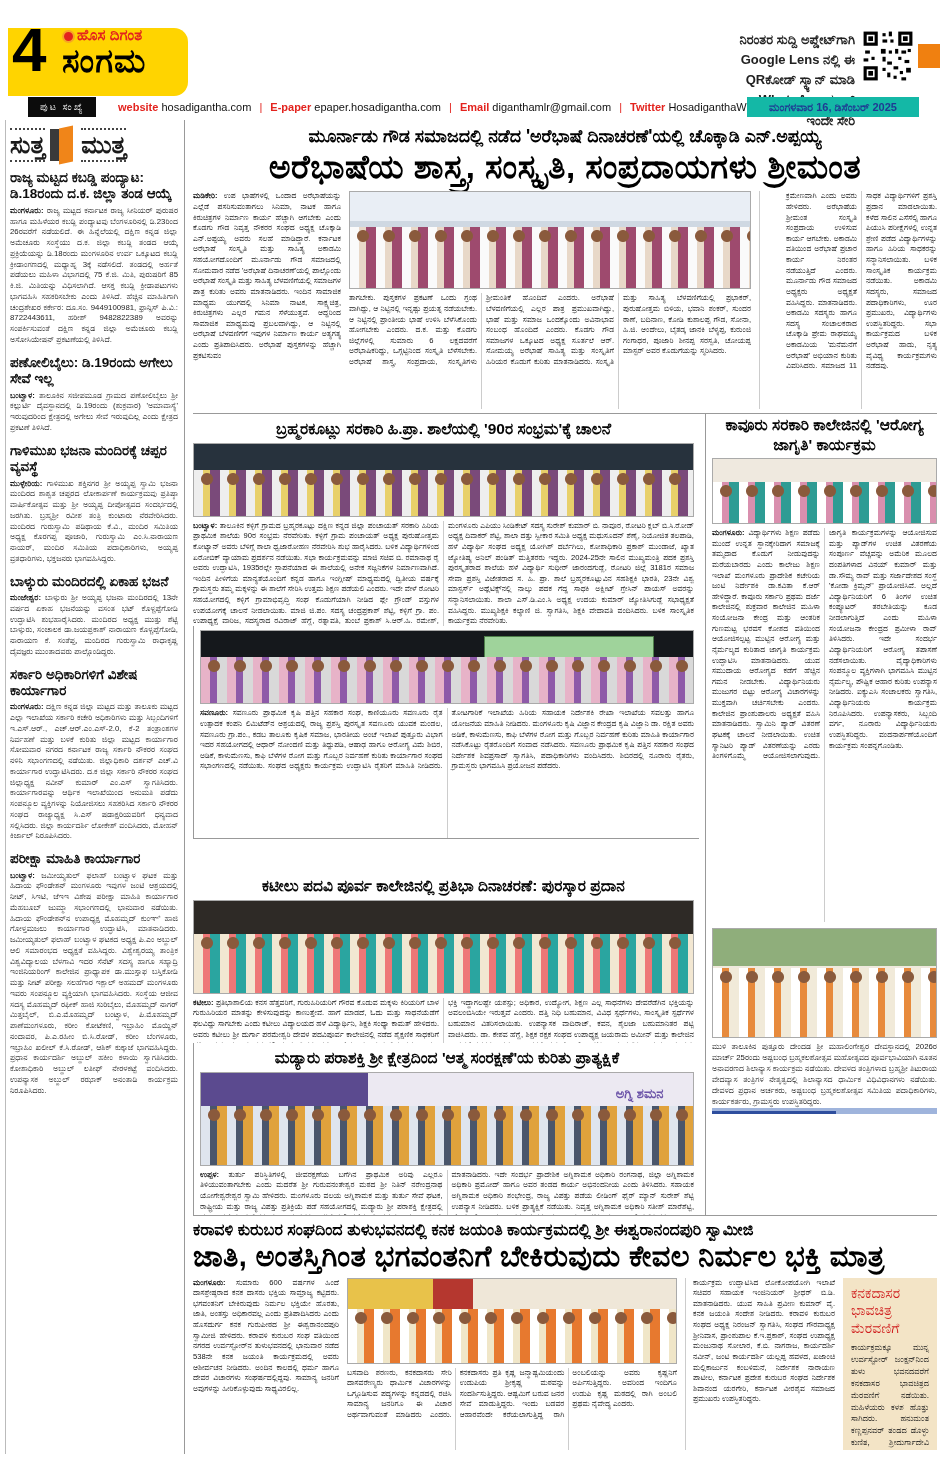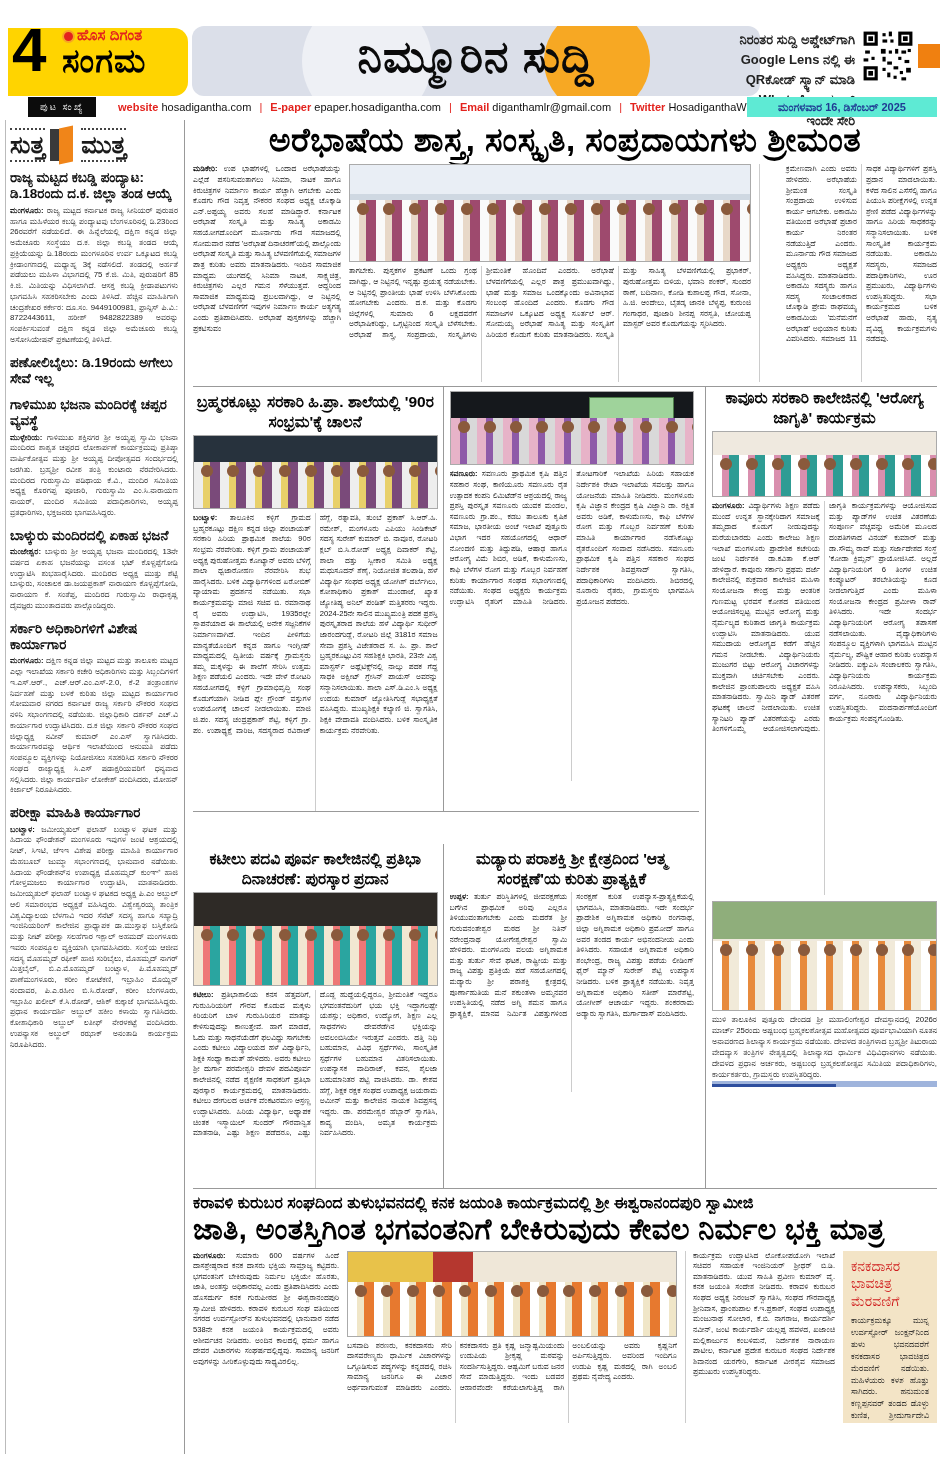--- a/index.html
+++ b/index.html
@@ -19,21 +19,21 @@
   .masttitle{position:absolute;left:0;top:6px;width:100%;text-align:center;font-size:44px;font-weight:bold;color:#0a0a0a;letter-spacing:1px;}
   .qrcaption{position:absolute;left:735px;top:30px;width:120px;text-align:right;font-size:13px;line-height:1.55;color:#222;font-weight:bold;}
   .qrbox{position:absolute;left:862px;top:30px;width:52px;height:52px;background:#fff;}
   .orangesq{position:absolute;left:918px;top:44px;width:22px;height:24px;background:#f08010;}
   .infobar{position:absolute;left:0px;top:97px;width:945px;height:20px;}
   .pagelabel{position:absolute;left:28px;top:0;height:20px;background:#0c0c0c;color:#fff;font-size:9.5px;line-height:20px;padding:0 12px;letter-spacing:2px;}
   .links{position:absolute;left:118px;top:0;height:20px;line-height:20px;font-size:11px;white-space:nowrap;}
   .links b{color:#e3231e;font-weight:bold;}
   .links span.v{color:#111;}
   .links span.sep{color:#e3231e;margin:0 5px;}
-  .datebox{position:absolute;left:747px;top:0;width:190px;height:20px;background:#5eead4;color:#1f3a93;
+  .datebox{position:absolute;left:747px;top:0;width:172px;height:20px;background:#14b8a6;color:#1f3a93;
            font-size:11px;font-weight:bold;text-align:center;line-height:20px;}
   
   .content{position:absolute;left:5px;top:120px;width:935px;height:1334px;display:flex;border-left:1px solid #bbb;justify-content:space-between;}
   .rail{width:168px;flex:0 0 168px;border-right:1px solid #999;padding:4px 6px 0 4px;overflow:hidden;}
   .main{flex:1;padding:2px 4px 0 8px;overflow:hidden;}
   
   .railhead{display:flex;align-items:center;gap:5px;margin:4px 0 8px 0;}
   .railhead .t{font-size:24px;font-weight:bold;color:#1a1a1a;border-bottom:2px dotted #444;border-top:2px dotted #444;padding:1px 0;}
   .door{width:26px;height:32px;position:relative;flex:0 0 26px;}
   .door .frame{position:absolute;left:0;top:0;width:12px;height:32px;background:#3a3a3a;}
@@ -65,21 +65,21 @@
   .ph-c{background:linear-gradient(180deg,#efe9df 0 45%,#d9d2c6 45% 100%);--p1:#fff;--p2:#d98fae;--p3:#2e9c94;}
   .ph-d{background:linear-gradient(180deg,#2e2a26 0 48%,#6b6158 48% 100%);--p1:#f2e7d2;--p2:#e77; --p3:#2aa5a0;}
   .ph-e{background:linear-gradient(90deg,#5b4a8f 0 34%,#ece9f2 34% 100%);--p1:#dfe5ee;--p2:#4a566b;--p3:#e0a23c;}
   .ph-f{background:linear-gradient(180deg,#8fae7b 0 34%,#efe9dd 34% 72%,#c2a36b 72% 100%);--p1:#fff;--p2:#e78a3c;--p3:#f1ead9;}
   .ph-g{background:linear-gradient(90deg,#e8c24a 0 26%,#b5372f 26% 38%,#efe7d8 38% 100%);--p1:#fff;--p2:#f0e6c8;--p3:#e7792f;}
   .ph-e .agni{position:absolute;right:6%;top:14%;font-size:13px;font-weight:bold;color:#6b53a8;z-index:2;}
   
   .middle{display:flex;border-bottom:1px solid #999;}
   .mid-left{flex:0 0 506px;border-right:1px solid #999;padding-right:6px;}
   .mid-right{flex:1;padding-left:6px;}
-  .cardrow{display:flex;border-bottom:1px solid #999;}
+  .cardrow{display:flex;border-bottom:1px solid #999;flex-direction:column;}
   .cardrow:last-child{border-bottom:none;}
   .card{flex:1;padding:4px 5px 4px 0;overflow:hidden;}
   .card + .card{border-left:1px solid #999;padding-left:6px;}
   .card h2,.mid-right h2{margin:1px 0 4px 0;text-align:center;font-size:15.5px;line-height:1.25;font-weight:bold;color:#050505;}
   .body2{columns:2;column-gap:9px;column-rule:1px solid #ccc;font-size:7.6px;line-height:1.4;text-align:justify;overflow:hidden;}
   .rule-deco{height:3px;margin:4px 0 2px 0;}
   .deco-c{background:linear-gradient(90deg,#2e4e9e 0 55%,#9fb4dc 55% 100%);box-shadow:0 -3px 0 #9fb4dc;}
   .caption{font-size:7.8px;line-height:1.42;text-align:justify;color:#161616;margin-top:3px;}
   
   .bottom{padding-top:3px;}
@@ -100,25 +100,20 @@
 <body>
 
 <div class="page">
 
   <div class="masthead">
     <div class="yellowbox"></div>
     <div class="pagenum">4</div>
     <div class="brandstack">
       <div class="brand-small"><span class="dot"></span><span>ಹೊಸ ದಿಗಂತ</span></div>
       <div class="brand-large">ಸಂಗಮ</div>
-    </div>
-    <div class="centerbanner">
-      <div class="circle-w"></div>
-      <div class="circle-y"></div>
-      <div class="masttitle">ನಿಮ್ಮೂರಿನ ಸುದ್ದಿ</div>
     </div>
     <div class="qrcaption">ನಿರಂತರ ಸುದ್ದಿ ಅಪ್ಡೇಟ್‌ಗಾಗಿ Google Lens ನಲ್ಲಿ ಈ QRಕೋಡ್ ಸ್ಕ್ಯಾನ್ ಮಾಡಿ WhatsApp ಗ್ರೂಪ್ ಇಂದೇ ಸೇರಿ</div>
     <div class="qrbox">
       <svg width="52" height="52" viewBox="0 0 33 33" xmlns="http://www.w3.org/2000/svg">
         <rect width="33" height="33" fill="#fff"></rect>
         <g fill="#000">
           <rect x="1" y="1" width="9" height="9"></rect>
             <rect x="23" y="1" width="9" height="9"></rect>
             <rect x="1" y="23" width="9" height="9"></rect>
           <rect x="3" y="3" width="5" height="5" fill="#fff"></rect>
@@ -184,20 +179,21 @@
           </span>
         <span class="t">ಮುತ್ತ</span>
       </div>
 
       <div class="railstory">
         <h3>ರಾಜ್ಯ ಮಟ್ಟದ ಕಬಡ್ಡಿ ಪಂದ್ಯಾಟ: ಡಿ.18ರಂದು ದ.ಕ. ಜಿಲ್ಲಾ ತಂಡ ಆಯ್ಕೆ</h3>
         <div class="railbody"><b class="dl">ಮಂಗಳೂರು:</b> <span>ರಾಜ್ಯ ಮಟ್ಟದ ಕರ್ನಾಟಕ ರಾಜ್ಯ ಸೀನಿಯರ್ ಪುರುಷರ ಹಾಗೂ ಮಹಿಳೆಯರ ಕಬಡ್ಡಿ ಪಂದ್ಯಾಟವು ಬೆಂಗಳೂರಿನಲ್ಲಿ ಡಿ.23ರಿಂದ 26ರವರೆಗೆ ನಡೆಯಲಿದೆ. ಈ ಹಿನ್ನೆಲೆಯಲ್ಲಿ ದಕ್ಷಿಣ ಕನ್ನಡ ಜಿಲ್ಲಾ ಅಮೆಚೂರು ಸಂಸ್ಥೆಯು ದ.ಕ. ಜಿಲ್ಲಾ ಕಬಡ್ಡಿ ತಂಡದ ಆಯ್ಕೆ ಪ್ರಕ್ರಿಯೆಯನ್ನು ಡಿ.18ರಂದು ಮಂಗಳೂರಿನ ಉರ್ವ ಒಕ್ಕೂಟದ ಕಬಡ್ಡಿ ಕ್ರೀಡಾಂಗಣದಲ್ಲಿ ಮಧ್ಯಾಹ್ನ 3ಕ್ಕೆ ನಡೆಸಲಿದೆ. ತಂಡದಲ್ಲಿ ಅರ್ಹತೆ ಪಡೆಯಲು ಮಹಿಳಾ ವಿಭಾಗದಲ್ಲಿ 75 ಕೆ.ಜಿ. ಮಿತಿ, ಪುರುಷರಿಗೆ 85 ಕಿ.ಜಿ. ಮಿತಿಯನ್ನು ವಿಧಿಸಲಾಗಿದೆ. ಆಸಕ್ತ ಕಬಡ್ಡಿ ಕ್ರೀಡಾಪಟುಗಳು ಭಾಗವಹಿಸಿ ಸಹಕರಿಸಬೇಕು ಎಂದು ತಿಳಿಸಿದೆ. ಹೆಚ್ಚಿನ ಮಾಹಿತಿಗಾಗಿ ಚಂದ್ರಶೇಖರ ಕರ್ಕೇರ: ದೂ.ಸಂ. 9449100981, ಫ್ರಾನ್ಸಿಸ್ ಪಿ.ವಿ.: 8722443611, ಹರೀಶ್ 9482822389 ಅವರನ್ನು ಸಂಪರ್ಕಿಸುವಂತೆ ದಕ್ಷಿಣ ಕನ್ನಡ ಜಿಲ್ಲಾ ಅಮೆಚೂರು ಕಬಡ್ಡಿ ಅಸೋಸಿಯೇಷನ್ ಪ್ರಕಟಣೆಯಲ್ಲಿ ತಿಳಿಸಿದೆ.</span></div>
       </div>
       <div class="railstory">
         <h3>ಪಣೋಲಿಬೈಲು: ಡಿ.19ರಂದು ಅಗೇಲು ಸೇವೆ ಇಲ್ಲ</h3>
+        <div class="railbody"><b class="dl">ಬಂಟ್ವಾಳ:</b> <span>ತಾಲೂಕಿನ ಸಜೀಪಮೂಡ ಗ್ರಾಮದ ಪಣೋಲಿಬೈಲು ಶ್ರೀ ಕಲ್ಲುರ್ಟಿ ದೈವಸ್ಥಾನದಲ್ಲಿ ಡಿ.19ರಂದು (ಶುಕ್ರವಾರ) 'ಅಮಾವಾಸ್ಯೆ' ಇರುವುದರಿಂದ ಕ್ಷೇತ್ರದಲ್ಲಿ ಅಗೇಲು ಸೇವೆ ಇರುವುದಿಲ್ಲ ಎಂದು ಕ್ಷೇತ್ರದ ಪ್ರಕಟಣೆ ತಿಳಿಸಿದೆ.</span></div>
       </div>
       <div class="railstory">
         <h3>ಗಾಳಿಮುಖ ಭಜನಾ ಮಂದಿರಕ್ಕೆ ಚಪ್ಪರ ವ್ಯವಸ್ಥೆ</h3>
         <div class="railbody"><b class="dl">ಮುಳ್ಳೇರಿಯ:</b> <span>ಗಾಳಿಮುಖ ಶಕ್ತಿನಗರ ಶ್ರೀ ಅಯ್ಯಪ್ಪ ಸ್ವಾಮಿ ಭಜನಾ ಮಂದಿರದ ಶಾಶ್ವತ ಚಪ್ಪರದ ಲೋಕಾರ್ಪಣೆ ಕಾರ್ಯಕ್ರಮವು ಪ್ರತಿಷ್ಠಾ ವಾರ್ಷಿಕೋತ್ಸವ ಮತ್ತು ಶ್ರೀ ಅಯ್ಯಪ್ಪ ದೀಪೋತ್ಸವದ ಸಂದರ್ಭದಲ್ಲಿ ಜರಗಿತು. ಬ್ರಹ್ಮಶ್ರೀ ರವೀಶ ತಂತ್ರಿ ಕುಂಟಾರು ನೆರವೇರಿಸಿದರು. ಮಂದಿರದ ಗುರುಸ್ವಾಮಿ ಪಡಿಥಾಯ ಕೆ.ವಿ., ಮಂದಿರ ಸಮಿತಿಯ ಅಧ್ಯಕ್ಷ ಕೊರಗಪ್ಪ ಪೂಜಾರಿ, ಗುರುಸ್ವಾಮಿ ಎಂ.ಸಿ.ನಾರಾಯಣ ನಾಯರ್, ಮಂದಿರ ಸಮಿತಿಯ ಪದಾಧಿಕಾರಿಗಳು, ಅಯ್ಯಪ್ಪ ವ್ರತಧಾರಿಗಳು, ಭಕ್ತಜನರು ಭಾಗವಹಿಸಿದ್ದರು.</span></div>
       </div>
       <div class="railstory">
         <h3>ಬಾಳ್ಕುರು ಮಂದಿರದಲ್ಲಿ ಏಕಾಹ ಭಜನೆ</h3>
         <div class="railbody"><b class="dl">ಮಂಜೇಶ್ವರ:</b> <span>ಬಾಳ್ಕುರು ಶ್ರೀ ಅಯ್ಯಪ್ಪ ಭಜನಾ ಮಂದಿರದಲ್ಲಿ 13ನೇ ವರ್ಷದ ಏಕಾಹ ಭಜನೆಯನ್ನು ವಸಂತ ಭಟ್ ಕೊಳ್ಚಪ್ಪೆಗೋಡಿ ಉದ್ಘಾಟಿಸಿ ಶುಭಹಾರೈಸಿದರು. ಮಂದಿರದ ಅಧ್ಯಕ್ಷ ಮುತ್ತು ಶೆಟ್ಟಿ ಬಾಳ್ಕುರು, ಸಂಚಾಲಕ ಡಾ.ಜಯಪ್ರಕಾಶ್ ನಾರಾಯಣ ಕೊಳ್ಚಪ್ಪೆಗೋಡಿ, ನಾರಾಯಣ ಕೆ. ಸಂತೆಪ್ಪ, ಮಂದಿರದ ಗುರುಸ್ವಾಮಿ ರಾಧಾಕೃಷ್ಣ ದೈವಜ್ಞರು ಮುಂತಾದವರು ಪಾಲ್ಗೊಂಡಿದ್ದರು.</span></div>
       </div>
       <div class="railstory">
@@ -206,20 +202,21 @@
       </div>
       <div class="railstory">
         <h3>ಪರೀಕ್ಷಾ ಮಾಹಿತಿ ಕಾರ್ಯಾಗಾರ</h3>
         <div class="railbody"><b class="dl">ಬಂಟ್ವಾಳ:</b> <span>ಜಮೀಯ್ಯತುಲ್ ಫಲಾಹ್ ಬಂಟ್ವಾಳ ಘಟಕ ಮತ್ತು ಹಿದಾಯ ಫೌಂಡೇಶನ್ ಮಂಗಳೂರು ಇವುಗಳ ಜಂಟಿ ಆಶ್ರಯದಲ್ಲಿ ನೀಟ್, ಸಿಇಟಿ, ಜೆಇಇ ವಿಶೇಷ ಪರೀಕ್ಷಾ ಮಾಹಿತಿ ಕಾರ್ಯಾಗಾರ ಮೆಹಬೂಬ್ ಜುಮ್ಮಾ ಸಭಾಂಗಣದಲ್ಲಿ ಭಾನುವಾರ ನಡೆಯಿತು. ಹಿದಾಯ ಫೌಂಡೇಶನ್‌ನ ಉಪಾಧ್ಯಕ್ಷ ಮೊಹಮ್ಮದ್ ಕುಂಞಿ ಹಾಜಿ ಗೋಳ್ತಮಜಲು ಕಾರ್ಯಾಗಾರ ಉದ್ಘಾಟಿಸಿ, ಮಾತನಾಡಿದರು. ಜಮೀಯ್ಯತುಲ್ ಫಲಾಹ್ ಬಂಟ್ವಾಳ ಘಟಕದ ಅಧ್ಯಕ್ಷ ಪಿ.ಎಂ ಅಬ್ದುಲ್ ಆಲಿ ಸಮಾರಂಭದ ಅಧ್ಯಕ್ಷತೆ ವಹಿಸಿದ್ದರು. ವಿಶ್ವೇಶ್ವರಯ್ಯ ತಾಂತ್ರಿಕ ವಿಶ್ವವಿದ್ಯಾಲಯ ಬೆಳಗಾವಿ ಇದರ ಸೆನೆಟ್ ಸದಸ್ಯ ಹಾಗೂ ಸಹ್ಯಾದ್ರಿ ಇಂಜಿನಿಯರಿಂಗ್ ಕಾಲೇಜಿನ ಪ್ರಾಧ್ಯಾಪಕ ಡಾ.ಮುಸ್ತಾಫ ಬಸ್ತಿಕೋಡಿ ಮತ್ತು ನೀಟ್ ಪರೀಕ್ಷಾ ಸಲಹೆಗಾರ ಇಕ್ಬಾಲ್ ಅಹಮದ್ ಮಂಗಳೂರು ಇವರು ಸಂಪನ್ಮೂಲ ವ್ಯಕ್ತಿಯಾಗಿ ಭಾಗವಹಿಸಿದರು. ಸಂಸ್ಥೆಯ ಆಜೀವ ಸದಸ್ಯ ಮೊಹಮ್ಮದ್ ರಫೀಕ್ ಹಾಜಿ ಸುರಿಬೈಲು, ಮೊಹಮ್ಮದ್ ನಾಗರ್ ಮಿತ್ತಬೈಲ್, ಬಿ.ಎ.ಮೊಹಮ್ಮದ್ ಬಂಟ್ವಾಳ, ಪಿ.ಮೊಹಮ್ಮದ್ ಪಾಣೆಮಂಗಳೂರು, ಕರೀಂ ಕೋಟೆಕಣಿ, ಇಬ್ರಾಹಿಂ ಮೊಯ್ದಿನ್ ನಂದಾವರ, ಪಿ.ಎ.ರಹೀಂ ಬಿ.ಸಿ.ರೋಡ್, ಕರೀಂ ಬೆಂಗಳೂರು, ಇಬ್ರಾಹಿಂ ಖಲೀಲ್ ಕೆ.ಸಿ.ರೋಡ್, ಆಶಿಕ್ ಕುಕ್ಕಾಜೆ ಭಾಗವಹಿಸಿದ್ದರು. ಪ್ರಧಾನ ಕಾರ್ಯದರ್ಶಿ ಅಬ್ದುಲ್ ಹಕೀಂ ಕಳಾಯಿ ಸ್ವಾಗತಿಸಿದರು. ಕೋಶಾಧಿಕಾರಿ ಅಬ್ದುಲ್ ಲತೀಫ್ ನೇರಳಕಟ್ಟೆ ವಂದಿಸಿದರು. ಉಪನ್ಯಾಸಕ ಅಬ್ದುಲ್ ರಝಾಕ್ ಅನಂತಾಡಿ ಕಾರ್ಯಕ್ರಮ ನಿರೂಪಿಸಿದರು.</span></div>
       </div>
     </div>
 
     <div class="main">
 
       <div class="lead">
+        <div class="kicker">ಮೂರ್ನಾಡು ಗೌಡ ಸಮಾಜದಲ್ಲಿ ನಡೆದ 'ಅರೆಭಾಷೆ ದಿನಾಚರಣೆ'ಯಲ್ಲಿ ಚೊಕ್ಕಾಡಿ ಎನ್.ಅಪ್ಪಯ್ಯ</div>
         <h1>ಅರೆಭಾಷೆಯ ಶಾಸ್ತ್ರ, ಸಂಸ್ಕೃತಿ, ಸಂಪ್ರದಾಯಗಳು ಶ್ರೀಮಂತ</h1>
         <div class="leadrow">
           <div class="leadcol c1"><b class="dl">ಮಡಿಕೇರಿ:</b> <span>ಉಪ ಭಾಷೆಗಳಲ್ಲಿ ಒಂದಾದ ಅರೆಭಾಷೆಯನ್ನು ಎಲ್ಲೆಡೆ ಪಸರಿಸುವಂತಾಗಲು ಸಿನಿಮಾ, ನಾಟಕ ಹಾಗೂ ಕಿರುಚಿತ್ರಗಳ ನಿರ್ಮಾಣ ಕಾರ್ಯ ಹೆಚ್ಚಾಗಿ ಆಗಬೇಕು ಎಂದು ಕೊಡಗು ಗೌಡ ನಿವೃತ್ತ ನೌಕರರ ಸಂಘದ ಅಧ್ಯಕ್ಷ ಚೊಕ್ಕಾಡಿ ಎನ್.ಅಪ್ಪಯ್ಯ ಅವರು ಸಲಹೆ ಮಾಡಿದ್ದಾರೆ. ಕರ್ನಾಟಕ ಅರೆಭಾಷೆ ಸಂಸ್ಕೃತಿ ಮತ್ತು ಸಾಹಿತ್ಯ ಅಕಾಡಮಿ ಸಹಯೋಗದೊಂದಿಗೆ ಮೂರ್ನಾಡು ಗೌಡ ಸಮಾಜದಲ್ಲಿ ಸೋಮವಾರ ನಡೆದ 'ಅರೆಭಾಷೆ ದಿನಾಚರಣೆ'ಯಲ್ಲಿ ಪಾಲ್ಗೊಂಡು ಅರೆಭಾಷೆ ಸಂಸ್ಕೃತಿ ಮತ್ತು ಸಾಹಿತ್ಯ ಬೆಳವಣಿಗೆಯಲ್ಲಿ ಸಮಾಜಗಳ ಪಾತ್ರ ಕುರಿತು ಅವರು ಮಾತನಾಡಿದರು. ಇಂದಿನ ಸಾಮಾಜಿಕ ಮಾಧ್ಯಮ ಯುಗದಲ್ಲಿ ಸಿನಿಮಾ ನಾಟಕ, ಸಾಕ್ಷ್ಯಚಿತ್ರ, ಕಿರುಚಿತ್ರಗಳು ಎಲ್ಲರ ಗಮನ ಸೆಳೆಯುತ್ತವೆ. ಆದ್ದರಿಂದ ಸಾಮಾಜಿಕ ಮಾಧ್ಯಮವು ಪ್ರಬಲವಾಗಿದ್ದು, ಆ ನಿಟ್ಟಿನಲ್ಲಿ ಅರೆಭಾಷೆ ಬೆಳವಣಿಗೆಗೆ ಇವುಗಳ ನಿರ್ಮಾಣ ಕಾರ್ಯ ಅತ್ಯಗತ್ಯ ಎಂದು ಪ್ರತಿಪಾದಿಸಿದರು. ಅರೆಭಾಷೆ ಪುಸ್ತಕಗಳನ್ನು ಹೆಚ್ಚಾಗಿ ಪ್ರಕಟಿಸುವಂ</span></div>
           <div class="leadmid">
             <div class="photo ph-lead" style="height:96px;--skin:#8a5a3c;--p1:#fafafa;--p2:#e8d8c8;--p3:#9e4a6e;"></div>
             <div class="under">ತಾಗಬೇಕು. ಪುಸ್ತಕಗಳ ಪ್ರಕಟಣೆ ಒಂದು ಗ್ರಂಥ ವಾಗಿದ್ದು, ಆ ನಿಟ್ಟಿನಲ್ಲಿ ಇನ್ನಷ್ಟು ಪ್ರಯತ್ನ ನಡೆಯಬೇಕು. ಆ ನಿಟ್ಟಿನಲ್ಲಿ ಪ್ರಾಂತೀಯ ಭಾಷೆ ಉಳಿಸಿ ಬೆಳೆಸಿಕೊಂಡು ಹೋಗಬೇಕು ಎಂದರು. ದ.ಕ. ಮತ್ತು ಕೊಡಗು ಜಿಲ್ಲೆಗಳಲ್ಲಿ ಸುಮಾರು 6 ಲಕ್ಷದವರೆಗೆ ಅರೆಭಾಷಿಕರಿದ್ದು, ಒಗ್ಗಟ್ಟಿನಿಂದ ಸಂಸ್ಕೃತಿ ಬೆಳೆಸಬೇಕು. ಅರೆಭಾಷೆ ಶಾಸ್ತ್ರ, ಸಂಪ್ರದಾಯ, ಸಂಸ್ಕೃತಿಗಳು ಶ್ರೀಮಂತಿಕೆ ಹೊಂದಿವೆ ಎಂದರು. ಅರೆಭಾಷೆ ಬೆಳವಣಿಗೆಯಲ್ಲಿ ಎಲ್ಲರ ಪಾತ್ರ ಪ್ರಮುಖವಾಗಿದ್ದು, ಭಾಷೆ ಮತ್ತು ಸಮಾಜ ಒಂದಕ್ಕೊಂದು ಅವಿನಾಭಾವ ಸಂಬಂಧ ಹೊಂದಿದೆ ಎಂದರು. ಕೊಡಗು ಗೌಡ ಸಮಾಜಗಳ ಒಕ್ಕೂಟದ ಅಧ್ಯಕ್ಷ ಸೂರ್ತಲೆ ಆರ್. ಸೋಮಯ್ಯ ಅರೆಭಾಷೆ ಸಾಹಿತ್ಯ ಮತ್ತು ಸಂಸ್ಕೃತಿಗೆ ಹಿರಿಯರ ಕೊಡುಗೆ ಕುರಿತು ಮಾತನಾಡಿದರು. ಸಂಸ್ಕೃತಿ ಮತ್ತು ಸಾಹಿತ್ಯ ಬೆಳವಣಿಗೆಯಲ್ಲಿ ಪ್ರಭಾಕರ್, ಪುರುಷೋತ್ತಮ ಬಿಳಿಯ, ಭವಾನಿ ಶಂಕರ್, ಸುಂದರ ಠಾಣೆ, ಬದಿನಾಣ, ಕೋಡಿ ಕುಶಾಲಪ್ಪ ಗೌಡ, ಸೋನಾ, ಹಿ.ಜಿ. ಆಂದೇಲು, ಬೈತಡ್ಕ ಜಾನಕಿ ಬೆಳ್ಯಪ್ಪ, ಕುರುಂಜಿ ಗಂಗಾಧರ, ಪೂಜಾರಿ ಶೀನಪ್ಪ ಸರಸ್ವತಿ, ಚೋಯಪ್ಪ ಮಾಸ್ಟರ್ ಅವರ ಕೊಡುಗೆಯನ್ನು ಸ್ಮರಿಸಿದರು.</div>
           </div>
           <div class="leadright">ಕ್ರಮೇಣವಾಗಿ ಎಂದು ಅವರು ಹೇಳಿದರು. ಅರೆಭಾಷೆಯ ಶ್ರೀಮಂತ ಸಂಸ್ಕೃತಿ ಸಂಪ್ರದಾಯ ಉಳಿಸುವ ಕಾರ್ಯ ಆಗಬೇಕು. ಅಕಾಡಮಿ ವತಿಯಿಂದ ಅರೆಭಾಷೆ ಪ್ರಚಾರ ಕಾರ್ಯ ನಿರಂತರ ನಡೆಯುತ್ತಿದೆ ಎಂದರು. ಮೂರ್ನಾಡು ಗೌಡ ಸಮಾಜದ ಅಧ್ಯಕ್ಷರು ಅಧ್ಯಕ್ಷತೆ ವಹಿಸಿದ್ದರು. ಮಾತನಾಡಿದರು. ಅಕಾಡಮಿ ಸದಸ್ಯರು ಹಾಗೂ ಸದಸ್ಯ ಸಂಚಾಲಕರಾದ ಚೊಕ್ಕಾಡಿ ಪ್ರೇಮ ರಾಘವಯ್ಯ ಅಕಾಡಮಿಯ 'ಮನೆಮನೆಗೆ ಅರೆಭಾಷೆ' ಅಭಿಯಾನ ಕುರಿತು ವಿವರಿಸಿದರು. ಸಮಾಜದ 11 ಸಾಧಕ ವಿದ್ಯಾರ್ಥಿಗಳಿಗೆ ಪ್ರಶಸ್ತಿ ಪ್ರದಾನ ಮಾಡಲಾಯಿತು. ಕಳೆದ ಸಾಲಿನ ಎಸೆಸೆಲ್ಸಿ ಹಾಗೂ ಪಿಯುಸಿ ಪರೀಕ್ಷೆಗಳಲ್ಲಿ ಉನ್ನತ ಶ್ರೇಣಿ ಪಡೆದ ವಿದ್ಯಾರ್ಥಿಗಳನ್ನು ಹಾಗೂ ಹಿರಿಯ ಸಾಧಕರನ್ನು ಸನ್ಮಾನಿಸಲಾಯಿತು. ಬಳಿಕ ಸಾಂಸ್ಕೃತಿಕ ಕಾರ್ಯಕ್ರಮ ನಡೆಯಿತು. ಅಕಾಡಮಿ ಸದಸ್ಯರು, ಸಮಾಜದ ಪದಾಧಿಕಾರಿಗಳು, ಊರ ಪ್ರಮುಖರು, ವಿದ್ಯಾರ್ಥಿಗಳು ಉಪಸ್ಥಿತರಿದ್ದರು. ಸಭಾ ಕಾರ್ಯಕ್ರಮದ ಬಳಿಕ ಅರೆಭಾಷೆ ಹಾಡು, ನೃತ್ಯ ವೈವಿಧ್ಯ ಕಾರ್ಯಕ್ರಮಗಳು ನಡೆದವು.</div>
         </div>
       </div>
@@ -249,20 +246,23 @@
             <div class="card">
               <h2>ಕಟೀಲು ಪದವಿ ಪೂರ್ವ ಕಾಲೇಜಿನಲ್ಲಿ ಪ್ರತಿಭಾ ದಿನಾಚರಣೆ: ಪುರಸ್ಕಾರ ಪ್ರದಾನ</h2>
               <div class="photo ph-d" style="height:92px;margin-bottom:4px;"></div>
               <div class="body2" style="height:200px;">
                 <b class="dl">ಕಟೀಲು:</b> <span>ಪ್ರತಿಭಾಶಾಲಿಯ ಕನಸ ಹೆತ್ತವರಿಗೆ, ಗುರುಹಿರಿಯರಿಗೆ ಗೌರವ ಕೊಡುವ ಮಕ್ಕಳು ಕಿರಿಯರಿಗೆ ಬಾಳ ಗುರುಹಿರಿಯರ ಮಾತನ್ನು ಕೇಳಿಸುವುದನ್ನು ಕಾಣುತ್ತೇವೆ. ಹಾಗೆ ಮಾಡದೆ, ಓದು ಮತ್ತು ಸಾಧನೆಯೆಡೆಗೆ ಫಲವಿದ್ದು ಸಾಗಬೇಕು ಎಂದು ಕಟೀಲು ವಿದ್ಯಾಲಯದ ಹಳೆ ವಿದ್ಯಾರ್ಥಿನಿ, ಶಿಕ್ಷಕಿ ಸಂಧ್ಯಾ ಕಾಮತ್ ಹೇಳಿದರು. ಅವರು ಕಟೀಲು ಶ್ರೀ ದುರ್ಗಾ ಪರಮೇಶ್ವರಿ ದೇವಳ ಪದವಿಪೂರ್ವ ಕಾಲೇಜಿನಲ್ಲಿ ನಡೆದ ಶೈಕ್ಷಣಿಕ ಸಾಧಕರಿಗೆ ಪ್ರತಿಭಾ ಪುರಸ್ಕಾರ ಕಾರ್ಯಕ್ರಮದಲ್ಲಿ ಮಾತನಾಡಿದರು. ಕಟೀಲು ದೇಗುಲದ ಅರ್ಚಕ ವೆಂಕಟರಮಣ ಆಸ್ರಣ್ಣ ಉದ್ಘಾಟಿಸಿದರು. ಹಿರಿಯ ವಿದ್ಯಾರ್ಥಿ, ಅಧ್ಯಾಪಕ ಚಿಂತಕ ಇಸ್ಮಾಯಿಲ್ ಸುಂದರ್ ಗೌರವಾನ್ವಿತ ಮಾತನಾಡಿ,</span> <span>ಎಷ್ಟು ಶಿಕ್ಷಣ ಪಡೆದರೂ, ಎಷ್ಟು ದೊಡ್ಡ ಹುದ್ದೆಯಲ್ಲಿದ್ದರೂ, ಶ್ರೀಮಂತಿಕೆ ಇದ್ದರೂ ಭಗವಂತನೆದುರಿಗೆ ಭಯ ಭಕ್ತಿ ಇದ್ದಾಗಲಷ್ಟೇ ಯಶಸ್ಸು; ಅಧಿಕಾರ, ಉದ್ಯೋಗ, ಶಿಕ್ಷಣ ಎಲ್ಲ ಸಾಧನೆಗಳು ದೇವರೆಡೆಗಿನ ಭಕ್ತಿಯನ್ನು ಅವಲಂಬಿಸಿಯೇ ಇರುತ್ತವೆ ಎಂದರು. ದತ್ತಿ ನಿಧಿ ಬಹುಮಾನ, ವಿವಿಧ ಸ್ಪರ್ಧೆಗಳು, ಸಾಂಸ್ಕೃತಿಕ ಸ್ಪರ್ಧೆಗಳ ಬಹುಮಾನ ವಿತರಿಸಲಾಯಿತು. ಉಪನ್ಯಾಸಕ ವಾದಿರಾಜ್, ಕವನ, ಶೈಲಜಾ ಬಹುಮಾನಿತರ ಪಟ್ಟಿ ವಾಚಿಸಿದರು. ಡಾ. ಕೇಶವ ಹೆಗ್ಡೆ, ಶಿಕ್ಷಕ ರಕ್ಷಕ ಸಂಘದ ಉಪಾಧ್ಯಕ್ಷ ಜಯರಾಮ ಅಮೀನ್ ಮತ್ತು ಕಾಲೇಜಿನ ನಾಯಕ ಶಿವಪ್ರಸನ್ನ ಇದ್ದರು. ಡಾ. ಪರಮೇಶ್ವರ ಹೆಬ್ಬಾರ್ ಸ್ವಾಗತಿಸಿ, ಕಾವ್ಯ ವಂದಿಸಿ, ಅಮೃತ ಕಾರ್ಯಕ್ರಮ ನಿರ್ವಹಿಸಿದರು.</span>
               </div>
 
             </div>
             <div class="card">
               <h2>ಮಡ್ಯಾರು ಪರಾಶಕ್ತಿ ಶ್ರೀ ಕ್ಷೇತ್ರದಿಂದ 'ಆತ್ಮ ಸಂರಕ್ಷಣೆ'ಯ ಕುರಿತು ಪ್ರಾತ್ಯಕ್ಷಿಕೆ</h2>
+              <div class="photo ph-e" style="height:92px;margin-bottom:4px;">
+                  <span class="agni">ಅಗ್ನಿ ಶಮನ</span>
+                </div>
               <div class="body2" style="height:200px;">
                 <b class="dl">ಉಪ್ಪಳ:</b> <span>ತುರ್ತು ಪರಿಸ್ಥಿತಿಗಳಲ್ಲಿ ಜೀವರಕ್ಷಣೆಯ ಬಗೆಗಿನ ಪ್ರಾಥಮಿಕ ಅರಿವು ಎಲ್ಲರೂ ತಿಳಿಯುವಂತಾಗಬೇಕು ಎಂದು ಮದರೆತ ಶ್ರೀ ಗುರುವನಂತೇಶ್ವರ ಮಠದ ಶ್ರೀ ನಿತಿನ್ ನರೇಂದ್ರನಾಥ ಯೋಗೇಶ್ವರೇಶ್ವರ ಸ್ವಾಮಿ ಹೇಳಿದರು. ಮಂಗಳೂರು ವಲಯ ಅಗ್ನಿಶಾಮಕ ಮತ್ತು ತುರ್ತು ಸೇವೆ ಘಟಕ, ರಾಷ್ಟ್ರೀಯ ಮತ್ತು ರಾಜ್ಯ ವಿಪತ್ತು ಪ್ರತಿಕ್ರಿಯೆ ಪಡೆ ಸಹಯೋಗದಲ್ಲಿ ಮಡ್ಯಾರು ಶ್ರೀ ಪರಾಶಕ್ತಿ ಕ್ಷೇತ್ರದಲ್ಲಿ ಪೂರ್ಣಾಹುತಿಯ ಮನೆ ಶಕುಂತಳಾ ಅಮ್ಮನವರ ಉಪಸ್ಥಿತಿಯಲ್ಲಿ ನಡೆದ ಅಗ್ನಿ ಶಮನ ಹಾಗೂ ಪ್ರಾತ್ಯಕ್ಷಿಕೆ, ಮಾನವ ನಿರ್ಮಿತ ವಿಪತ್ತುಗಳಿಂದ ಸಂರಕ್ಷಣೆ</span> <span>ಕುರಿತ ಉಪನ್ಯಾಸ-ಪ್ರಾತ್ಯಕ್ಷಿಕೆಯಲ್ಲಿ ಭಾಗವಹಿಸಿ, ಮಾತನಾಡಿದರು. ಇದೇ ಸಂದರ್ಭ ಪ್ರಾದೇಶಿಕ ಅಗ್ನಿಶಾಮಕ ಅಧಿಕಾರಿ ರಂಗನಾಥ, ಜಿಲ್ಲಾ ಅಗ್ನಿಶಾಮಕ ಅಧಿಕಾರಿ ಪ್ರಮೋದ್ ಹಾಗೂ ಅವರ ತಂಡದ ಕಾರ್ಯ ಅಭಿನಂದನೀಯ ಎಂದು ತಿಳಿಸಿದರು. ಸಹಾಯಕ ಅಗ್ನಿಶಾಮಕ ಅಧಿಕಾರಿ ಶಂಭೇಂದ್ರ, ರಾಜ್ಯ ವಿಪತ್ತು ಪಡೆಯ ಲೀಡಿಂಗ್ ಫೈರ್ ಮ್ಯಾನ್ ಸುರೇಶ್ ಶೆಟ್ಟಿ ಉಪನ್ಯಾಸ ನೀಡಿದರು. ಬಳಿಕ ಪ್ರಾತ್ಯಕ್ಷಿಕೆ ನಡೆಯಿತು. ನಿವೃತ್ತ ಅಗ್ನಿಶಾಮಕ ಅಧಿಕಾರಿ ಸತೀಶ್ ಮಾರೆಶೆಟ್ಟಿ, ಯೋಗೀಶ್ ಆಚಾರ್ಯ ಇದ್ದರು. ಶಂಕರರಾಮ ಅಡ್ಯಾರು ಸ್ವಾಗತಿಸಿ, ದುರ್ಗಾದಾಸ್ ವಂದಿಸಿದರು.</span>
               </div>
 
             </div>
           </div>
 
         </div>
 
         <div class="mid-right">

